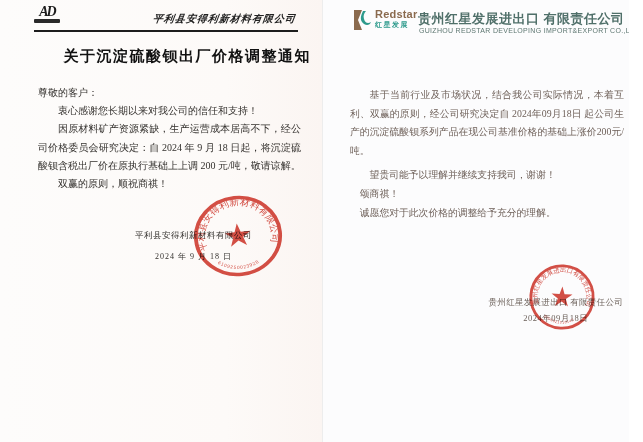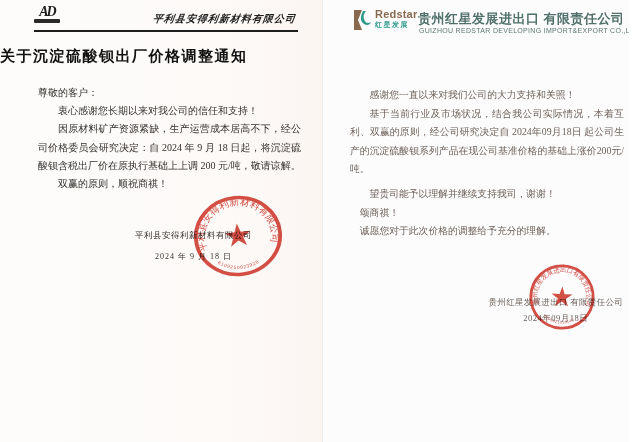--- a/index.html
+++ b/index.html
@@ -22,21 +22,21 @@
   .ad-logo { position:absolute; left:34px; top:5px; width:26px; text-align:center; color:#1c1c1c; }
   .ad-mono { display:block; font-weight:bold; font-style:italic; font-size:14px; line-height:13px; letter-spacing:-2px; }
   .ad-sub  { display:block; height:4px; background:#2a2a2a; margin-top:1px; border-radius:1px; }
   .hdr-company-l {
     position:absolute; right:26px; top:12px;
     font-size:10px; font-style:italic; font-weight:bold; letter-spacing:1px;
     color:#222; transform:skewX(-8deg);
   }
   .hdr-rule-l { position:absolute; left:34px; right:24px; top:30px; border-top:2px solid #1d1d1d; }
   .title-l {
-    position:absolute; left:0; right:11px; top:47px; text-align:left;
+    position:absolute; left:0; right:11px; top:47px; text-align:right;
     font-family:"Liberation Sans","DejaVu Sans",sans-serif;
     font-weight:bold; font-size:15px; letter-spacing:1.5px; color:#111;
   }
   .body-l {
     position:absolute; left:38px; right:21px; top:84px;
     font-size:10px; line-height:18.2px; color:#33302d; text-align:justify;
   }
   .body-l p { margin:0; }
   .indent { text-indent:2em; }
   .indent1 { text-indent:1em; }
@@ -140,21 +140,20 @@
         <span class="brand-en">Redstar</span>
         <span class="brand-cn">红星发展</span>
       </span>
     </div>
 
     <div class="company-cn">贵州红星发展进出口 有限责任公司</div>
     <div class="company-en">GUIZHOU REDSTAR DEVELOPING IMPORT&amp;EXPORT CO.,LTD</div>
 
 
     <div class="body-r">
-      <p class="indent">感谢您一直以来对我们公司的大力支持和关照！</p>
       <p class="indent">基于当前行业及市场状况，结合我公司实际情况，本着互利、双赢的原则，经公司研究决定自 2024年09月18日 起公司生产的沉淀硫酸钡系列产品在现公司基准价格的基础上涨价200元/吨。</p>
       <p class="indent gap-before">望贵司能予以理解并继续支持我司，谢谢！</p>
       <p class="indent1">颂商祺！</p>
       <p class="indent1">诚愿您对于此次价格的调整给予充分的理解。</p>
     </div>
 
     <div class="sign-r">
       <div>贵州红星发展进出口 有限责任公司</div>
       <div class="date">2024年09月18日</div>
     </div>

